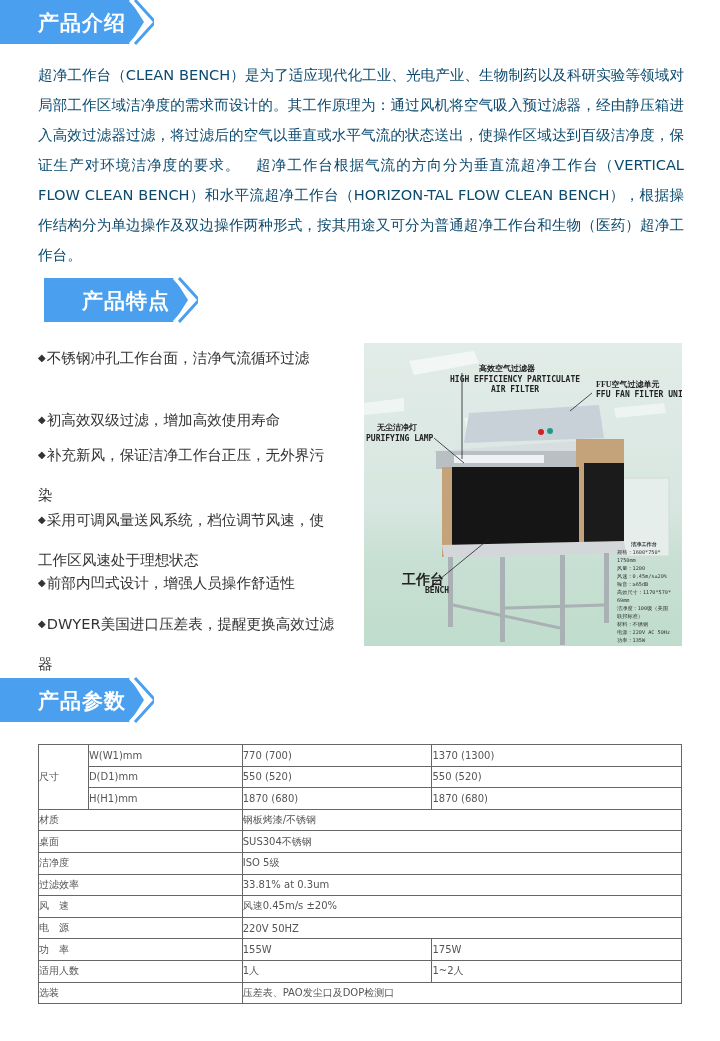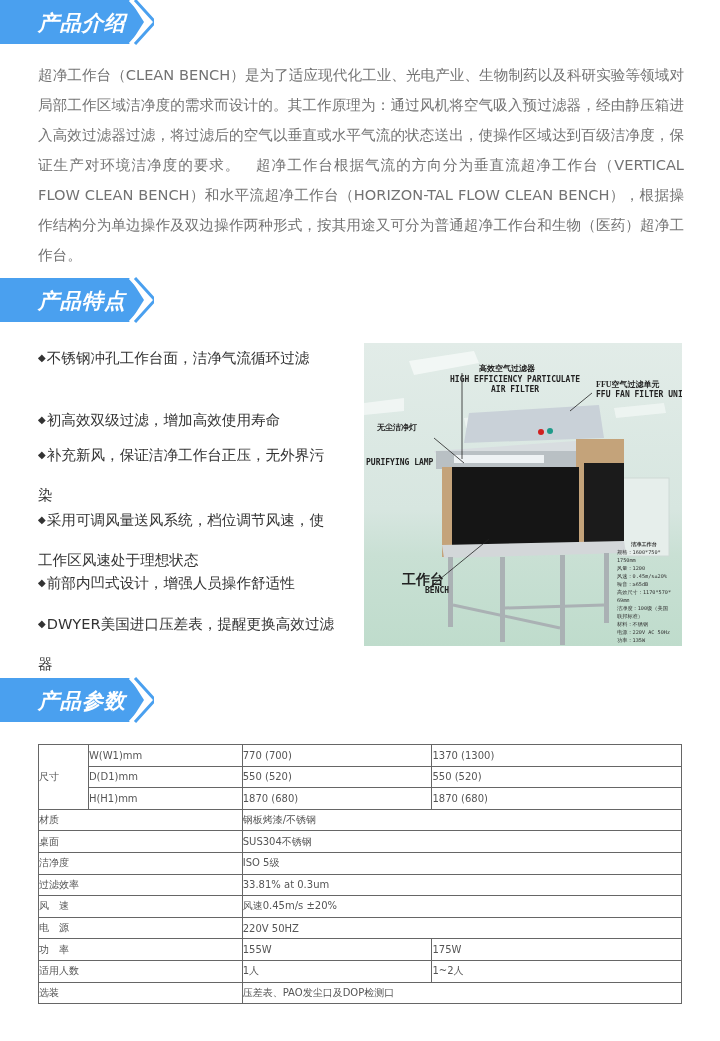--- a/index.html
+++ b/index.html
@@ -12,26 +12,26 @@
     background: #4aa0ef;
   }
   .section-header .bar::after {
     content: ""; position: absolute; right: -14px; top: 0;
     border-left: 14px solid #4aa0ef; border-top: 22px solid transparent; border-bottom: 22px solid transparent;
   }
   .section-header .chev {
     position: absolute; left: 126px; top: -2px; width: 28px; height: 48px;
   }
   .section-header .title {
-    position: absolute; left: 38px; top: 9px; font-size: 21px; color: #fff; font-weight: bold; letter-spacing: 1px; font-style: italic;
+    position: absolute; left: 38px; top: 9px; font-size: 21px; color: #fff; font-weight: bold; letter-spacing: 1px;
   }
 
   .intro {
     position: absolute; left: 38px; top: 60px; width: 646px;
-    font-size: 14.6px; line-height: 30px; color: #737373; text-align: justify;
+    font-size: 14.6px; line-height: 30px; color: #0c4a6e; text-align: justify;
   }
 
   .features { position: absolute; left: 38px; top: 338px; width: 300px; font-size: 14.6px; color: #333; }
   .feature { position: absolute; left: 0; width: 300px; line-height: 40px; }
   .feature .dot { font-size: 10px; vertical-align: 2px; margin-right: 1px; }
 
   .photo {
     position: absolute; left: 364px; top: 343px; width: 318px; height: 303px; overflow: hidden;
     background: linear-gradient(180deg, #e2ece8 0%, #d7e6e0 55%, #c9e0d4 70%, #bfdccc 100%);
     padding-left: 7px;
@@ -50,21 +50,21 @@
   <div class="bar"></div>
   <svg class="chev" viewBox="0 0 28 48">
     <polyline points="4,2 24,24 4,46" fill="none" stroke="#ffffff" stroke-width="3"></polyline>
     <polyline points="9,2 29,24 9,46" fill="none" stroke="#4aa0ef" stroke-width="3"></polyline>
   </svg>
   <div class="title">产品介绍</div>
 </div>
 
 <p class="intro">超净工作台（CLEAN BENCH）是为了适应现代化工业、光电产业、生物制药以及科研实验等领域对局部工作区域洁净度的需求而设计的。其工作原理为：通过风机将空气吸入预过滤器，经由静压箱进入高效过滤器过滤，将过滤后的空气以垂直或水平气流的状态送出，使操作区域达到百级洁净度，保证生产对环境洁净度的要求。　超净工作台根据气流的方向分为垂直流超净工作台（VERTICAL FLOW CLEAN BENCH）和水平流超净工作台（HORIZON-TAL FLOW CLEAN BENCH），根据操作结构分为单边操作及双边操作两种形式，按其用途又可分为普通超净工作台和生物（医药）超净工作台。</p>
 
-<div class="section-header" style="top:278px;">
+<div class="section-header" style="top:278px;margin-left:44px;">
   <div class="bar"></div>
   <svg class="chev" viewBox="0 0 28 48">
     <polyline points="4,2 24,24 4,46" fill="none" stroke="#ffffff" stroke-width="3"></polyline>
     <polyline points="9,2 29,24 9,46" fill="none" stroke="#4aa0ef" stroke-width="3"></polyline>
   </svg>
   <div class="title">产品特点</div>
 </div>
 
 <div class="features">
   <div class="feature" style="top:0;">
@@ -125,21 +125,21 @@
     <line x1="228" y1="50" x2="206" y2="68" stroke="#222" stroke-width="0.8"></line>
     <line x1="70" y1="95" x2="100" y2="120" stroke="#222" stroke-width="0.8"></line>
     <line x1="65" y1="245" x2="125" y2="196" stroke="#222" stroke-width="0.8"></line>
   </svg>
   <div class="lbl" style="left:115px;top:21px;">高效空气过滤器</div>
   <div class="lbl" style="left:86px;top:32px;">HIGH EFFICIENCY PARTICULATE</div>
   <div class="lbl" style="left:127px;top:42px;">AIR FILTER</div>
   <div class="lbl" style="left:232px;top:37px;font-family:Liberation Serif, serif;">FFU空气过滤单元</div>
   <div class="lbl" style="left:232px;top:47px;">FFU FAN FILTER UNIT</div>
   <div class="lbl" style="left:13px;top:80px;">无尘洁净灯</div>
-  <div class="lbl" style="left:2px;top:91px;margin-top:24px;">PURIFYING LAMP</div>
+  <div class="lbl" style="left:2px;top:91px;">PURIFYING LAMP</div>
   <div class="lbl" style="left:38px;top:232px;font-size:14px;font-family:Liberation Serif, serif;">工作台</div>
   <div class="lbl" style="left:38px;top:243px;margin-left:23px;">BENCH</div>
   <div class="spec">
     <div style="font-weight:bold;text-align:center;">洁净工作台</div>
     <div>规格：1600*750*</div>
     <div>1750mm</div>
     <div>风量：1200</div>
     <div>风速：0.45m/s±20%</div>
     <div>噪音：≥65dB</div>
     <div>高效尺寸：1170*570*</div>

